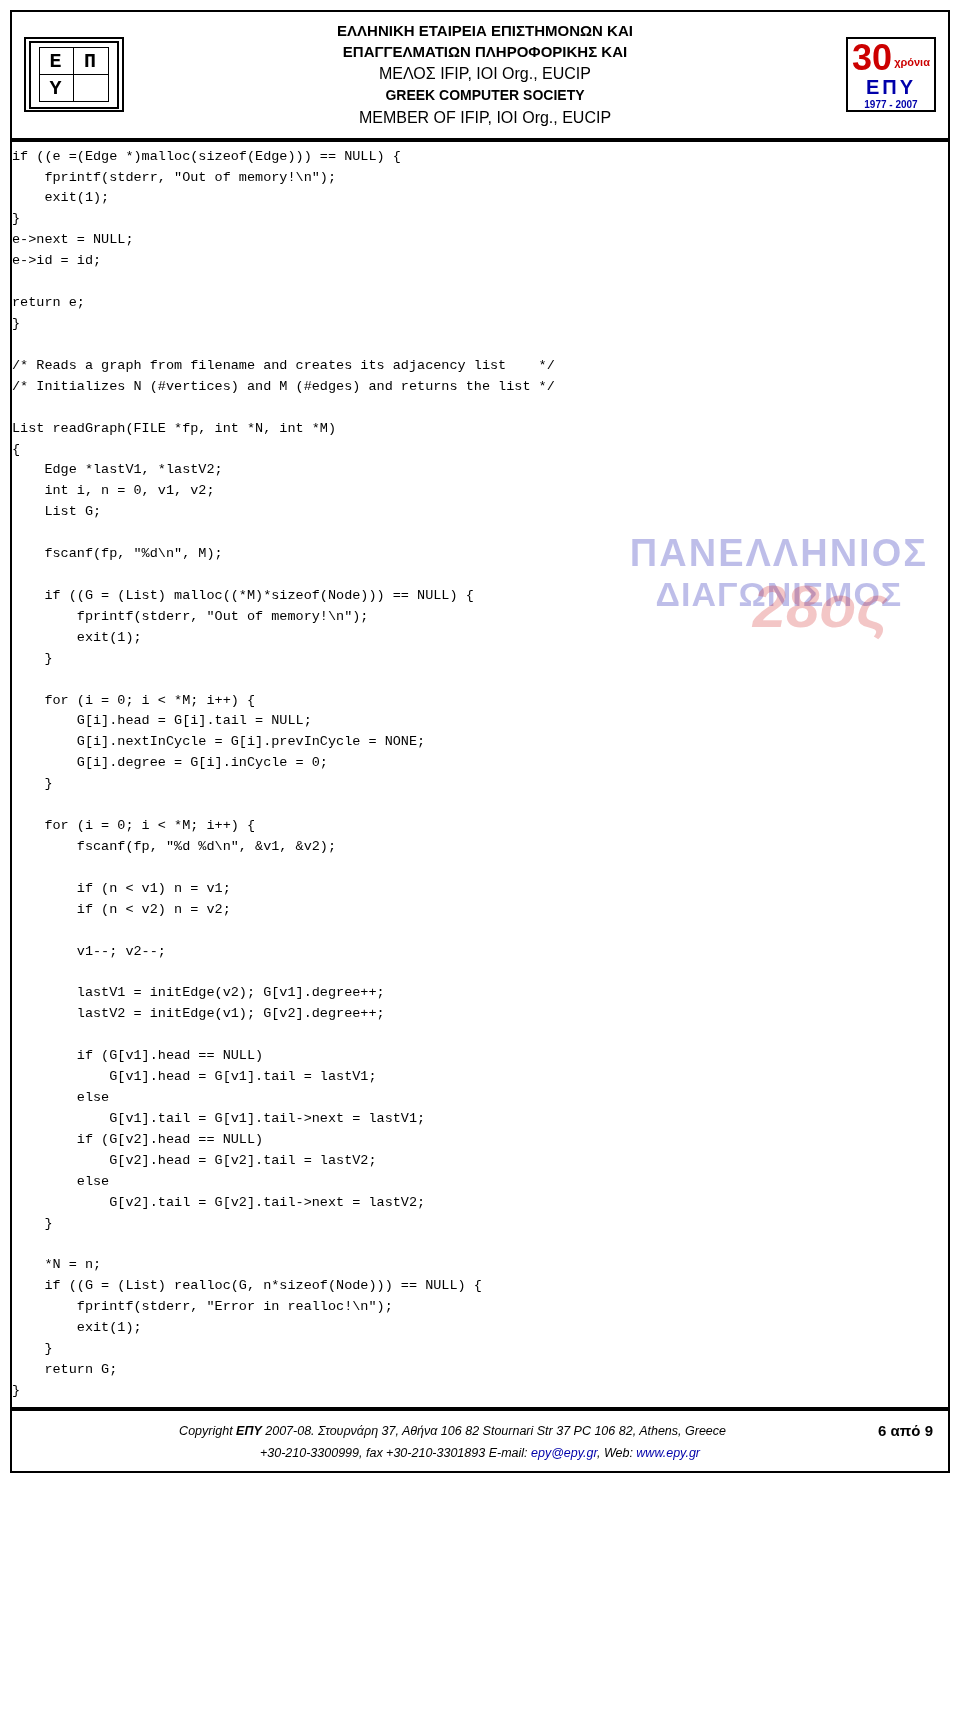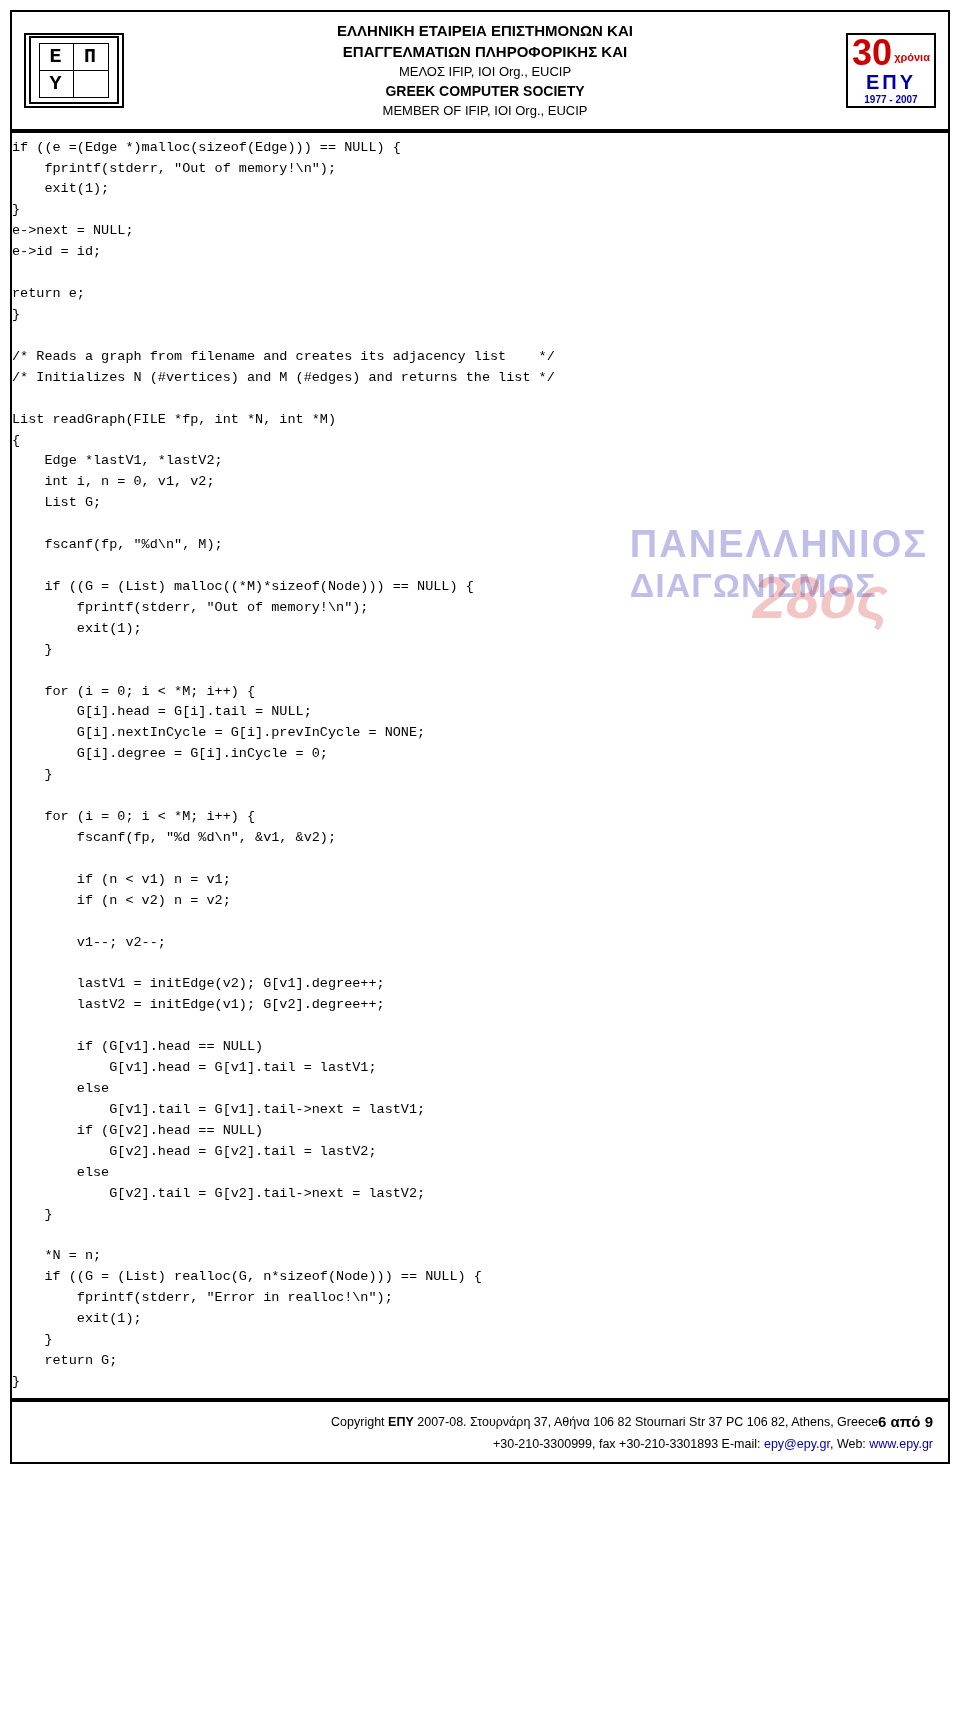--- a/index.html
+++ b/index.html
@@ -39,21 +39,21 @@
       text-align: center;
       padding: 0 15px;
     }
     .header-center .org-title {
       font-weight: bold;
       font-size: 15px;
       line-height: 1.4;
       color: #000;
     }
     .header-center .org-sub {
-      font-size: 13px;
+      font-size: 16px;
       color: #000;
       line-height: 1.5;
     }
     .header-logo-right {
       width: 90px;
       height: 75px;
       border: 2px solid #000;
       display: flex;
       align-items: center;
       justify-content: center;
@@ -100,21 +100,21 @@
 
     
     .code-area {
       position: relative;
     }
     .watermark {
       position: absolute;
       right: 20px;
       top: 390px;
       opacity: 0.25;
-      text-align: left;
+      text-align: center;
       pointer-events: none;
     }
     .watermark-line1 {
       font-size: 38px;
       font-weight: 900;
       color: #00a;
       letter-spacing: 2px;
       display: block;
     }
     .watermark-line2 {
@@ -162,21 +162,22 @@
     .footer strong {
       font-weight: 900;
     }
     .footer-line {
       display: flex;
       justify-content: space-between;
       align-items: center;
     }
     .footer-left {
       flex: 1;
-      text-align: right;
+      text-align: center;
+      font-style: italic;
     }
     .footer-right {
       flex: 0;
       text-align: right;
       font-size: 15px;
       font-weight: bold;
       white-space: nowrap;
     }
     .full-border {
       border: 2px solid #000;

